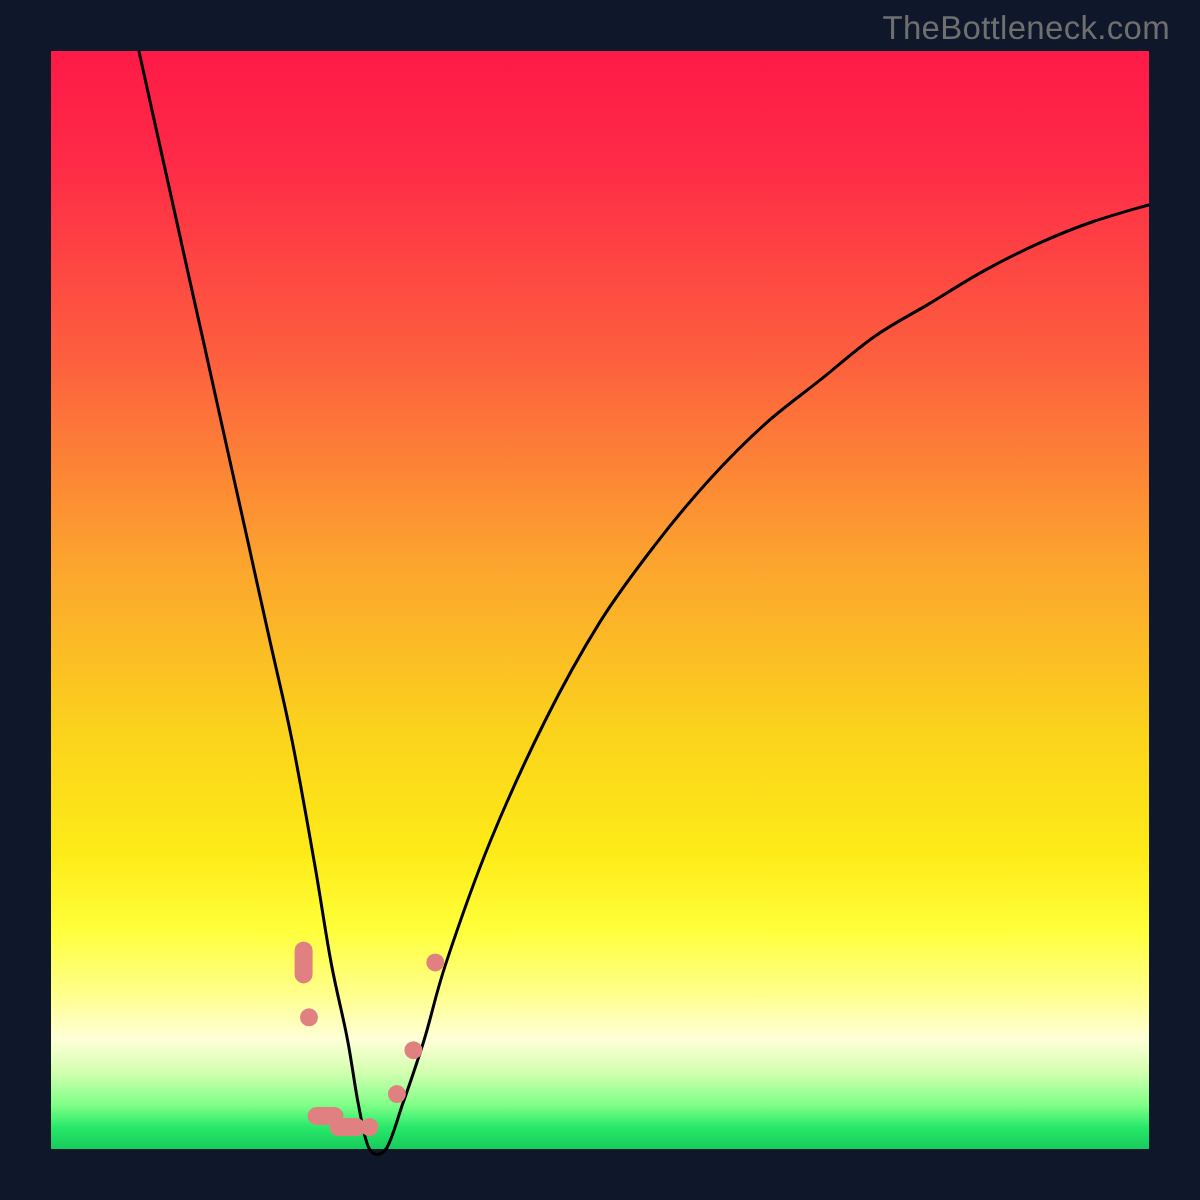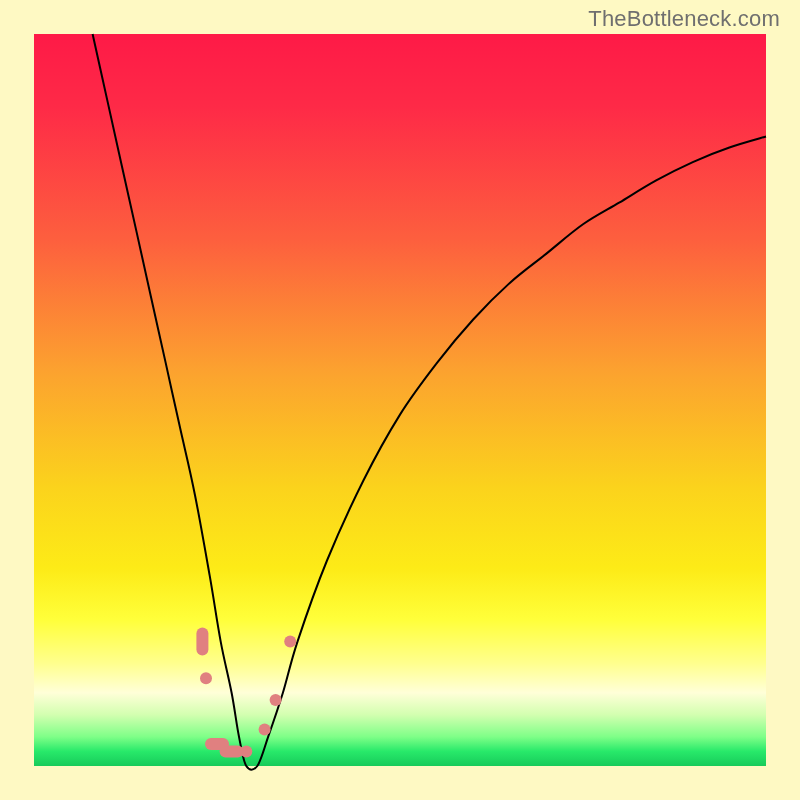--- a/index.html
+++ b/index.html
@@ -10,21 +10,21 @@
     background: #000;
     overflow: hidden;
     font-family: Arial, Helvetica, sans-serif;
   }
   .frame {
     position: absolute;
     left: 0;
     top: 0;
     width: 800px;
     height: 800px;
-    background: #fef9c3;
+    background: #0f172a;
   }
   .plot {
     position: absolute;
     left: 34px;
     top: 34px;
     width: 732px;
     height: 732px;
     
     background: linear-gradient(
       to bottom,

